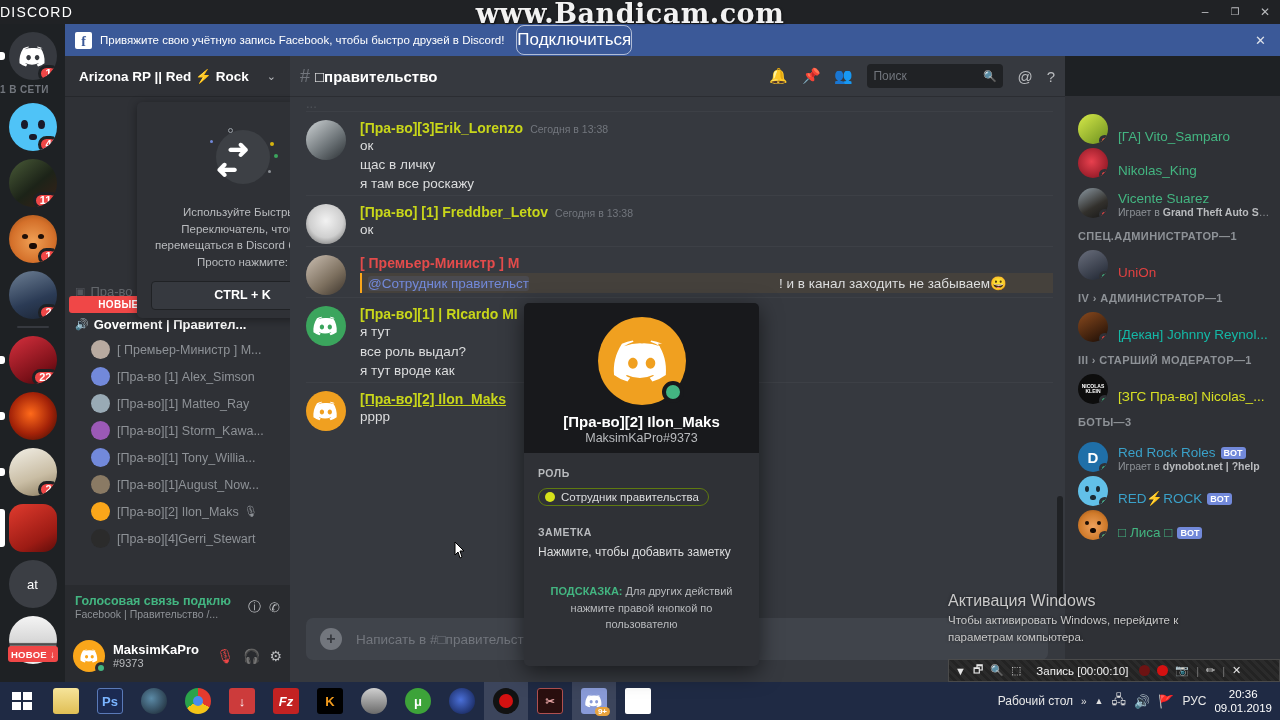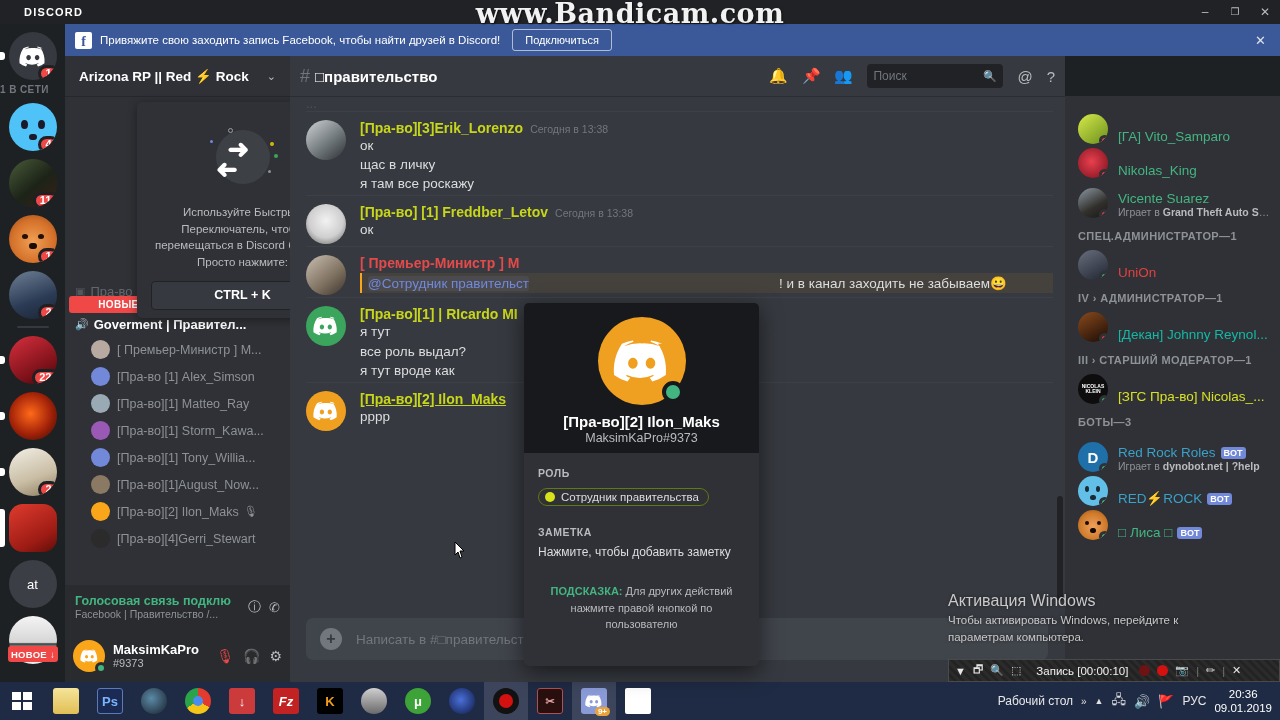--- a/index.html
+++ b/index.html
@@ -12,22 +12,22 @@
   }
   #root { position: relative; width: 1280px; height: 720px; }
 
   
   .titlebar {
     position: absolute; top: 0; left: 0; width: 1280px; height: 24px;
     background: #202225;
     display: flex; align-items: center;
   }
   .wintitle-logo {
-    color: #ffffff; font-size: 11px; font-weight: bold; letter-spacing: 1.2px;
-    padding-left: 24px;
+    color: #ffffff; font-size: 14px; font-weight: normal; letter-spacing: 1.2px;
+    padding-left: 0;
   }
   .win-ctrls { margin-left: auto; display: flex; align-items: center; height: 24px; }
   .win-btn {
     width: 30px; height: 24px; display: flex; align-items: center; justify-content: center;
     color: #b9bbbe; font-size: 12px; line-height: 1;
   }
   .win-btn.sq { font-size: 10px; }
 
   
   .promo {
@@ -36,22 +36,22 @@
     display: flex; align-items: center; padding: 0 10px;
   }
   .fb-icon {
     width: 17px; height: 17px; background: #fff; color: #3b5998;
     font-weight: bold; font-size: 14px; font-family: "Liberation Serif", serif;
     display: flex; align-items: flex-end; justify-content: center;
     border-radius: 2px; margin-right: 8px; line-height: 1;
   }
   .promo-text { color: #fff; font-size: 11.5px; }
   .promo-btn {
-    margin-left: 12px; border: 1px solid rgba(255,255,255,.6); border-radius: 3px;
-    color: #fff; font-size: 11px; padding: 4px 12px; background: transparent;
+    margin-left: 12px; border: 1px solid rgba(255,255,255,.6); border-radius: 8px;
+    color: #fff; font-size: 17px; padding: 4px 0; background: transparent;
   }
   .promo-close { margin-left: auto; color: #dfe3ea; font-size: 13px; padding-right: 4px; }
 
   
   .bandicam {
     position: absolute; top: -2px; left: 400px; width: 460px; height: 36px;
     color: #f2f2f2; font-family: "DejaVu Serif", serif; font-weight: bold;
     font-size: 27px; letter-spacing: .5px; text-align: center;
     text-shadow: 1px 1px 2px rgba(0,0,0,.6); pointer-events: none; z-index: 60;
   }
@@ -358,21 +358,21 @@
     <div class="wintitle-logo">DISCORD</div>
     <div class="win-ctrls">
       <div class="win-btn">–</div>
       <div class="win-btn sq">❐</div>
       <div class="win-btn">✕</div>
     </div>
   </div>
 
   <div class="promo">
     <div class="fb-icon">f</div>
-    <div class="promo-text">Привяжите свою заходить запись Facebook, чтобы найти друзей в Discord!</div>
+    <div class="promo-text">Привяжите свою учётную запись Facebook, чтобы быстро друзей в Discord!</div>
     <div class="promo-btn">Подключиться</div>
     <div class="promo-close">✕</div>
   </div>
 
   <div class="bandicam">www.Bandicam.com</div>
 
   <div class="rail">
 
     <div class="server-wrap">
       <div class="pill"></div>

